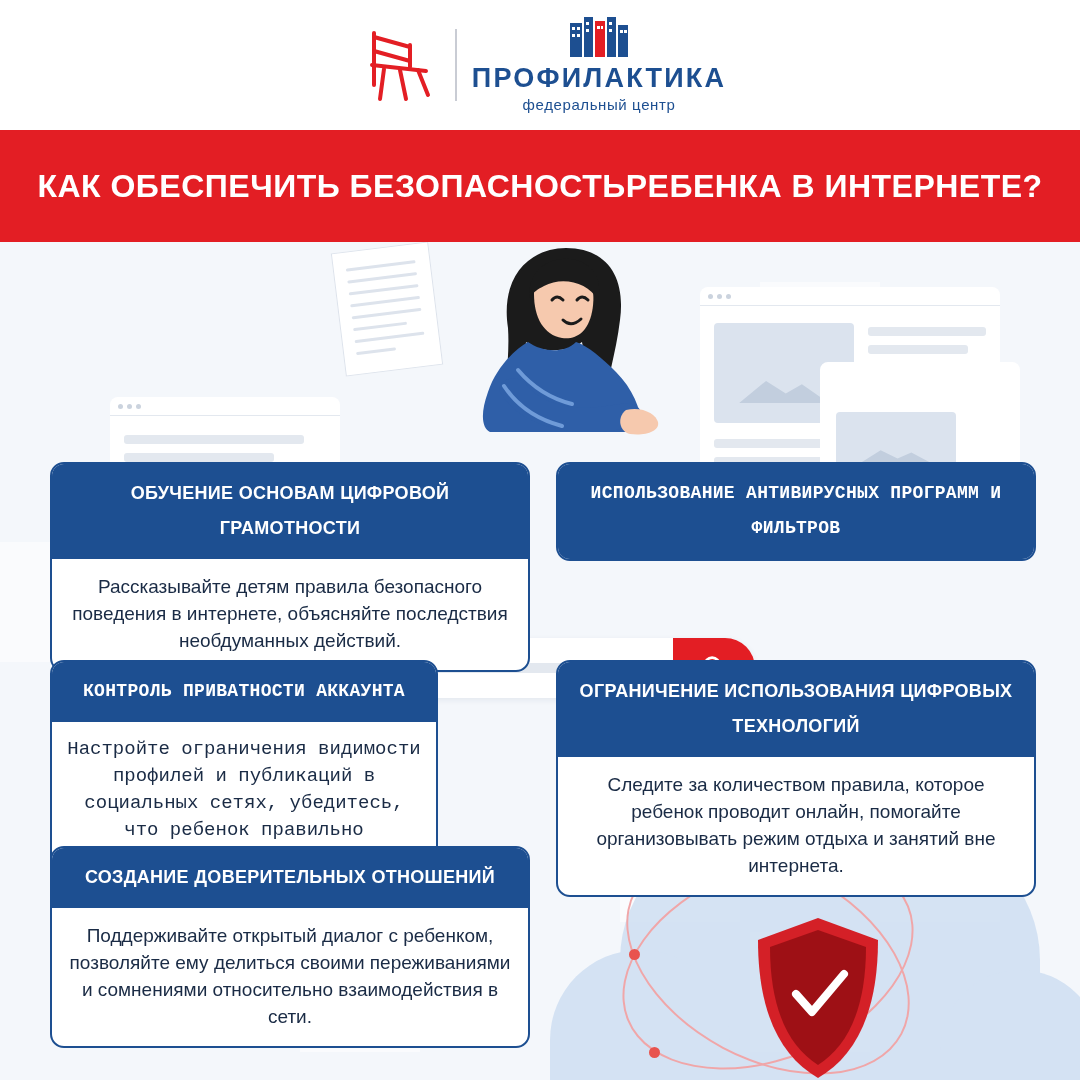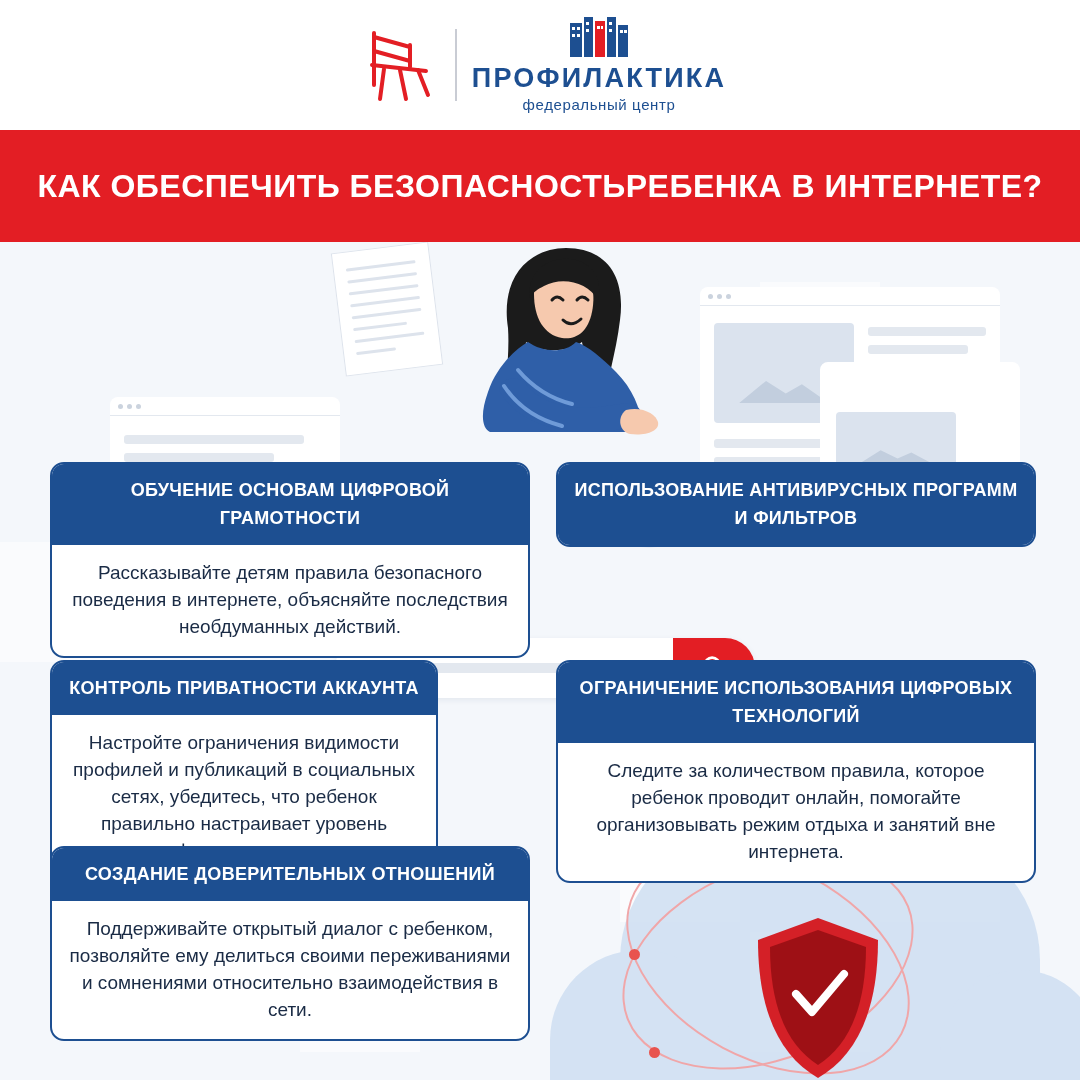--- a/index.html
+++ b/index.html
@@ -265,21 +265,21 @@
     box-sizing: border-box;
     overflow: hidden;
   }
   .card-head {
     background: #1d4f91;
     color: #ffffff;
     font-size: 18px;
     font-weight: bold;
     text-align: center;
     letter-spacing: 0.3px;
-    line-height: 28px;
+    line-height: 35px;
     padding: 12px 14px 13px;
   }
   .card-body {
     color: #1a2b45;
     font-size: 19px;
     line-height: 27px;
     text-align: center;
     padding: 14px 14px 16px;
   }
 </style>
@@ -445,25 +445,25 @@
     </div>
   </div>
 
   <div class="cards">
 
     <div class="card" style="left:0px; top:0px; width:480px;">
       <div class="card-head">ОБУЧЕНИЕ ОСНОВАМ ЦИФРОВОЙ ГРАМОТНОСТИ</div>
       <div class="card-body">Рассказывайте детям правила безопасного поведения в интернете, объясняйте последствия необдуманных действий.</div>
     </div>
 
-    <div class="card" style="left:506px; top:0px; width:480px;">
+    <div class="card" style="left:506px; top:0px; width:480px;font-family:Liberation Mono, monospace;">
       <div class="card-head">ИСПОЛЬЗОВАНИЕ АНТИВИРУСНЫХ ПРОГРАММ И ФИЛЬТРОВ</div>
     </div>
 
-    <div class="card" style="left:0px; top:198px; width:388px;">
+    <div class="card" style="left:0px; top:198px; width:388px;font-family:Liberation Mono, monospace;">
       <div class="card-head">КОНТРОЛЬ ПРИВАТНОСТИ АККАУНТА</div>
       <div class="card-body">Настройте ограничения видимости профилей и публикаций в социальных сетях, убедитесь, что ребенок правильно настраивает уровень конфиденциальности.</div>
     </div>
 
     <div class="card" style="left:506px; top:198px; width:480px;">
       <div class="card-head">ОГРАНИЧЕНИЕ ИСПОЛЬЗОВАНИЯ ЦИФРОВЫХ ТЕХНОЛОГИЙ</div>
       <div class="card-body">Следите за количеством правила, которое ребенок проводит онлайн, помогайте организовывать режим отдыха и занятий вне интернета.</div>
     </div>
 
     <div class="card" style="left:0px; top:384px; width:480px;">

